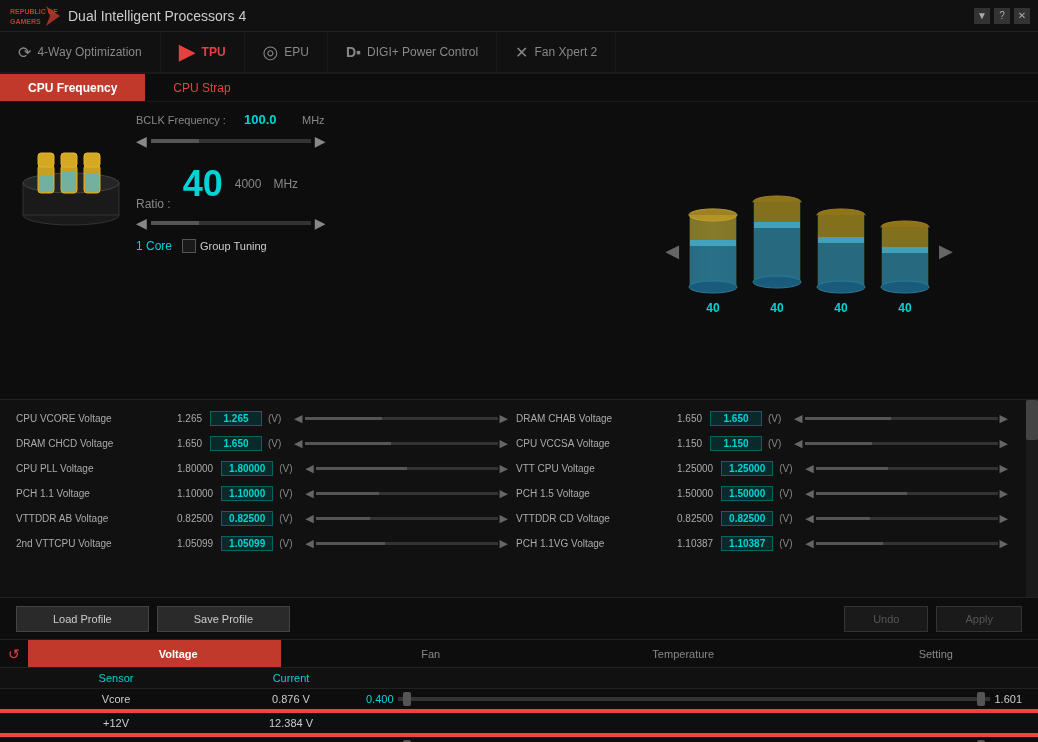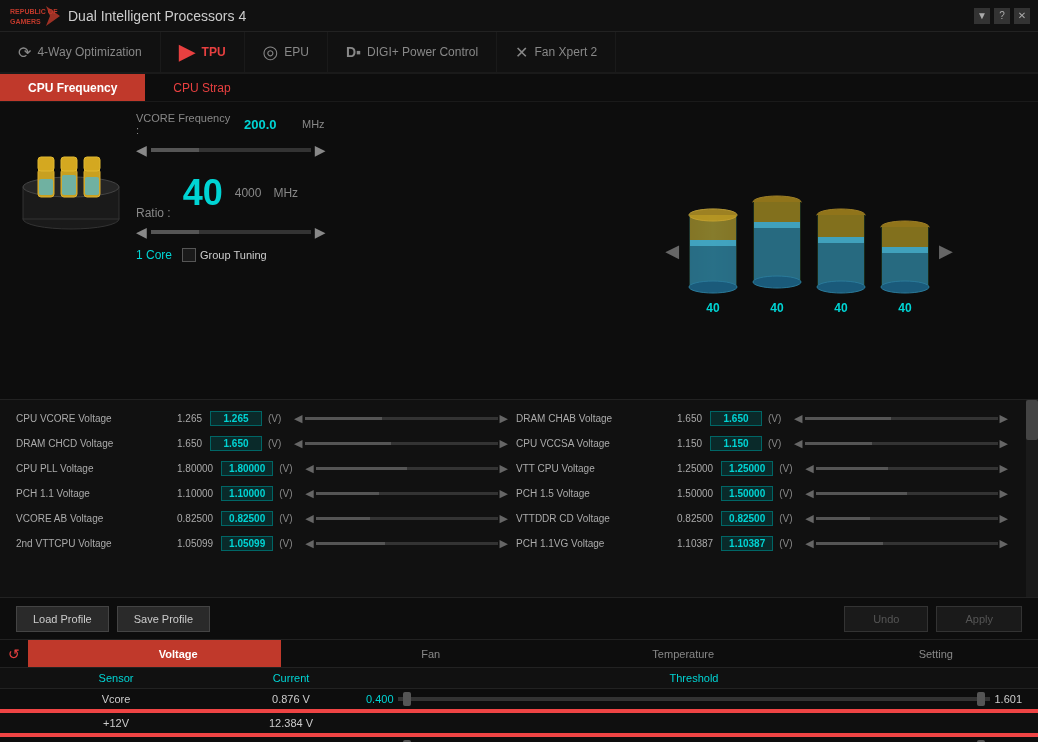--- a/index.html
+++ b/index.html
@@ -362,21 +362,21 @@
       height: 42px;
       background: #0d0d0d;
       display: flex;
       align-items: center;
       padding: 0 16px;
       gap: 8px;
       border-bottom: 1px solid #222;
     }
 
     .action-btn {
-      padding: 6px 16px;
+      padding: 6px 36px;
       background: #2a2a2a;
       border: 1px solid #444;
       color: #ccc;
       cursor: pointer;
       font-size: 11px;
     }
 
     .action-btn-right {
       margin-left: auto;
       display: flex;
@@ -579,22 +579,22 @@
           <rect x="68" y="10" width="16" height="14" rx="3" fill="#d4a820" stroke="#e0b830" stroke-width="1"></rect>
 
           <rect x="23" y="32" width="14" height="16" rx="2" fill="#4ab8d8" opacity="0.7"></rect>
           <rect x="46" y="28" width="14" height="20" rx="2" fill="#4ab8d8" opacity="0.7"></rect>
           <rect x="69" y="30" width="14" height="18" rx="2" fill="#4ab8d8" opacity="0.7"></rect>
         </svg>
       </div>
 
       <div id="freq-controls">
         <div class="freq-row">
-          <span class="freq-label">VCORE Frequency :</span>
-          <span class="freq-value">200.0</span>
+          <span class="freq-label">BCLK Frequency :</span>
+          <span class="freq-value">100.0</span>
           <span class="freq-unit">MHz</span>
         </div>
         <div class="slider-container">
           <span class="slider-arrow">◀</span>
           <div class="slider-track">
             <div class="slider-fill"></div>
           </div>
           <span class="slider-arrow">▶</span>
         </div>
         <div class="ratio-display" style="margin-top:8px;">
@@ -792,21 +792,21 @@
         <span class="v-unit">(V)</span>
         <div class="v-slider">
           <span class="v-slider-arrow">◀</span>
           <div class="v-slider-track">
             <div class="v-slider-fill" style="width:50%"></div>
           </div>
           <span class="v-slider-arrow">▶</span>
         </div>
       </div>
       <div class="voltage-row">
-        <span class="v-label">VCORE AB Voltage</span>
+        <span class="v-label">VTTDDR AB Voltage</span>
         <span style="color:#aaa;font-size:10px;margin-right:2px;">0.82500</span>
         <span class="v-value">0.82500</span>
         <span class="v-unit">(V)</span>
         <div class="v-slider">
           <span class="v-slider-arrow">◀</span>
           <div class="v-slider-track">
             <div class="v-slider-fill" style="width:30%"></div>
           </div>
           <span class="v-slider-arrow">▶</span>
         </div>
@@ -870,21 +870,20 @@
     <span class="refresh-icon">↺</span>
     <div class="monitor-tab active" style="margin-left:28px;">Voltage</div>
     <div class="monitor-tab">Fan</div>
     <div class="monitor-tab">Temperature</div>
     <div class="monitor-tab">Setting</div>
   </div>
   <div id="monitor-table">
     <div class="table-header">
       <span class="th">Sensor</span>
       <span class="th">Current</span>
-      <span class="th">Threshold</span>
     </div>
     <div id="monitor-rows">
 
     <div class="table-row-data">
       <span class="td td-sensor">Vcore</span>
       <span class="td td-current">0.876 V</span>
       <div class="td-threshold-container">
         <span class="threshold-min">0.400</span>
         <div class="threshold-slider">
           <div class="threshold-handle-left" style="left:5px;"></div>

